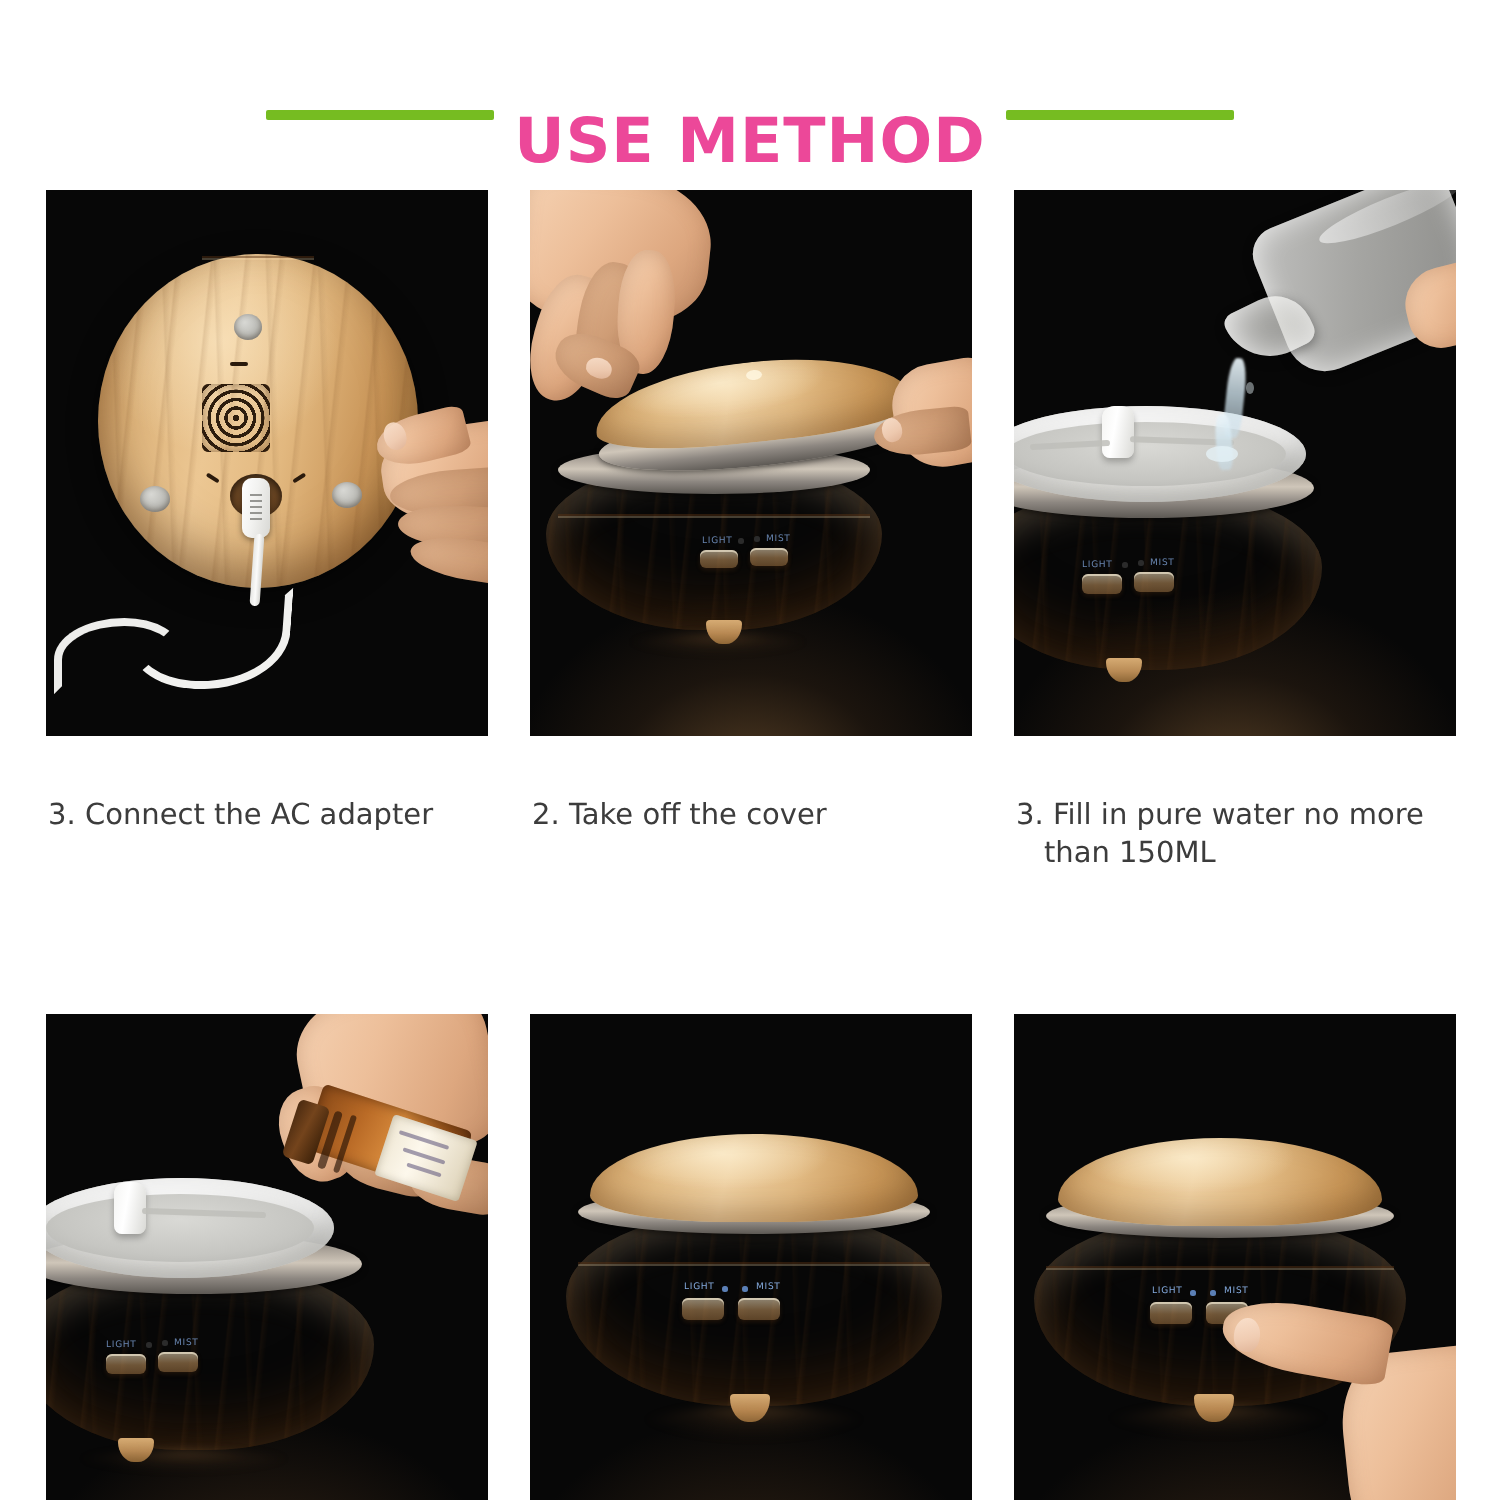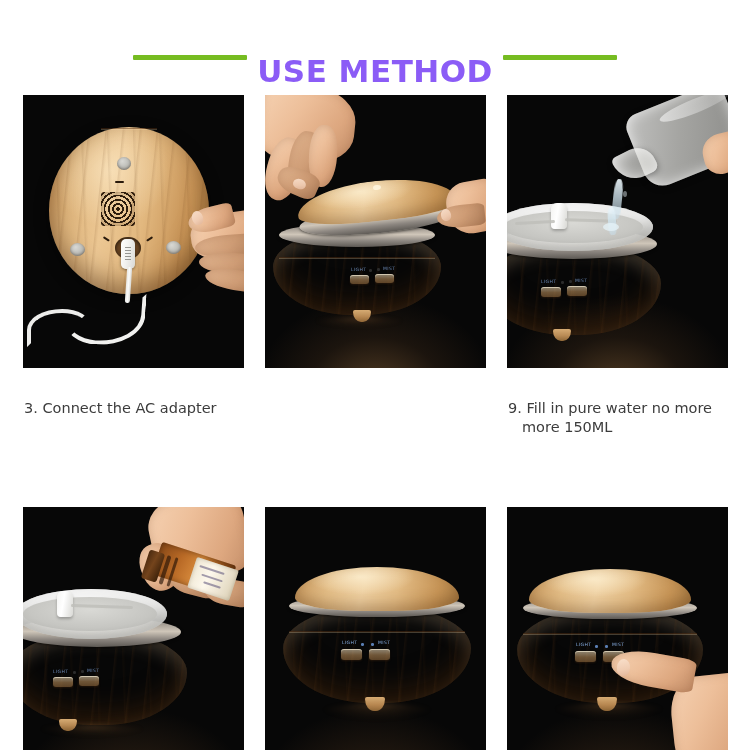--- a/index.html
+++ b/index.html
@@ -311,21 +311,21 @@
     border-radius: 50%;
     background: radial-gradient(ellipse 50% 50% at 50% 0%, rgba(190,130,70,0.30) 0%, rgba(120,78,40,0.12) 45%, rgba(0,0,0,0) 78%);
     filter: blur(2px);
   }
 </style>
 </head>
 <body>
 
 <div class="title-bar">
   <div class="title-rule" style="background: rgb(118, 188, 33);"></div>
-  <div class="title-text" style="color: #8b5cf6; margin-top: 28px;">USE METHOD</div>
+  <div class="title-text" style="color: #ec4899; margin-top: 28px;">USE METHOD</div>
   <div class="title-rule" style="background: rgb(118, 188, 33);"></div>
 </div>
 
 <div class="grid">
 
   <div class="step">
     <div class="photo">
       <div class="scene">
         <div class="backdrop-soft"></div>
 
@@ -401,20 +401,23 @@
         <div class="skin skin-dark" style="left:24px;top:36px;width:30px;height:62px;border-radius:44% 44% 48% 48%;transform:rotate(10deg);"></div>
         <div class="skin" style="left:44px;top:30px;width:28px;height:62px;border-radius:44% 44% 48% 48%;transform:rotate(4deg);"></div>
         <div class="skin skin-dark" style="left:12px;top:74px;width:42px;height:26px;border-radius:46% 30% 30% 46%;transform:rotate(24deg);"></div>
         <div class="nail" style="left:28px;top:84px;width:13px;height:10px;transform:rotate(18deg);"></div>
 
         <div class="skin" style="left:182px;top:86px;width:52px;height:52px;border-radius:40% 24% 24% 46%;transform:rotate(-10deg);"></div>
         <div class="skin skin-dark" style="left:172px;top:110px;width:48px;height:22px;border-radius:50% 18% 18% 50%;transform:rotate(-6deg);"></div>
         <div class="nail" style="left:176px;top:114px;width:10px;height:12px;transform:rotate(-12deg);"></div>
       </div>
     </div>
+    <div class="caption">
+      <span>2.  Take off the cover</span>
+    </div>
   </div>
 
   <div class="step">
     <div class="photo">
       <div class="scene">
         <div class="backdrop-soft"></div>
         <div class="table-glow"></div>
 
         <div class="body-bowl" style="left:-22px;top:148px;width:176px;height:92px;">
           <div class="grain"></div>
@@ -442,22 +445,22 @@
 
         <div class="skin" style="left:196px;top:38px;width:42px;height:40px;border-radius:46% 20% 26% 40%;transform:rotate(-14deg);"></div>
 
         <div class="water-stream" style="left:106px;top:84px;width:9px;height:40px;transform:rotate(6deg);"></div>
         <div class="water-stream" style="left:101px;top:112px;width:8px;height:28px;transform:rotate(-4deg);"></div>
         <div class="splash" style="left:96px;top:128px;width:16px;height:8px;"></div>
         <div class="splash" style="left:116px;top:96px;width:4px;height:6px;opacity:0.6;"></div>
       </div>
     </div>
     <div class="caption">
-      <span>9. Fill in pure water no more</span>
-      <span class="cont">more 150ML</span>
+      <span>3. Fill in pure water no more</span>
+      <span class="cont">than 150ML</span>
     </div>
   </div>
 
   <div class="step step-row2">
     <div class="photo">
       <div class="scene">
         <div class="backdrop-soft"></div>
         <div class="table-glow"></div>
 
         <div class="body-bowl" style="left:-14px;top:124px;width:178px;height:94px;">

